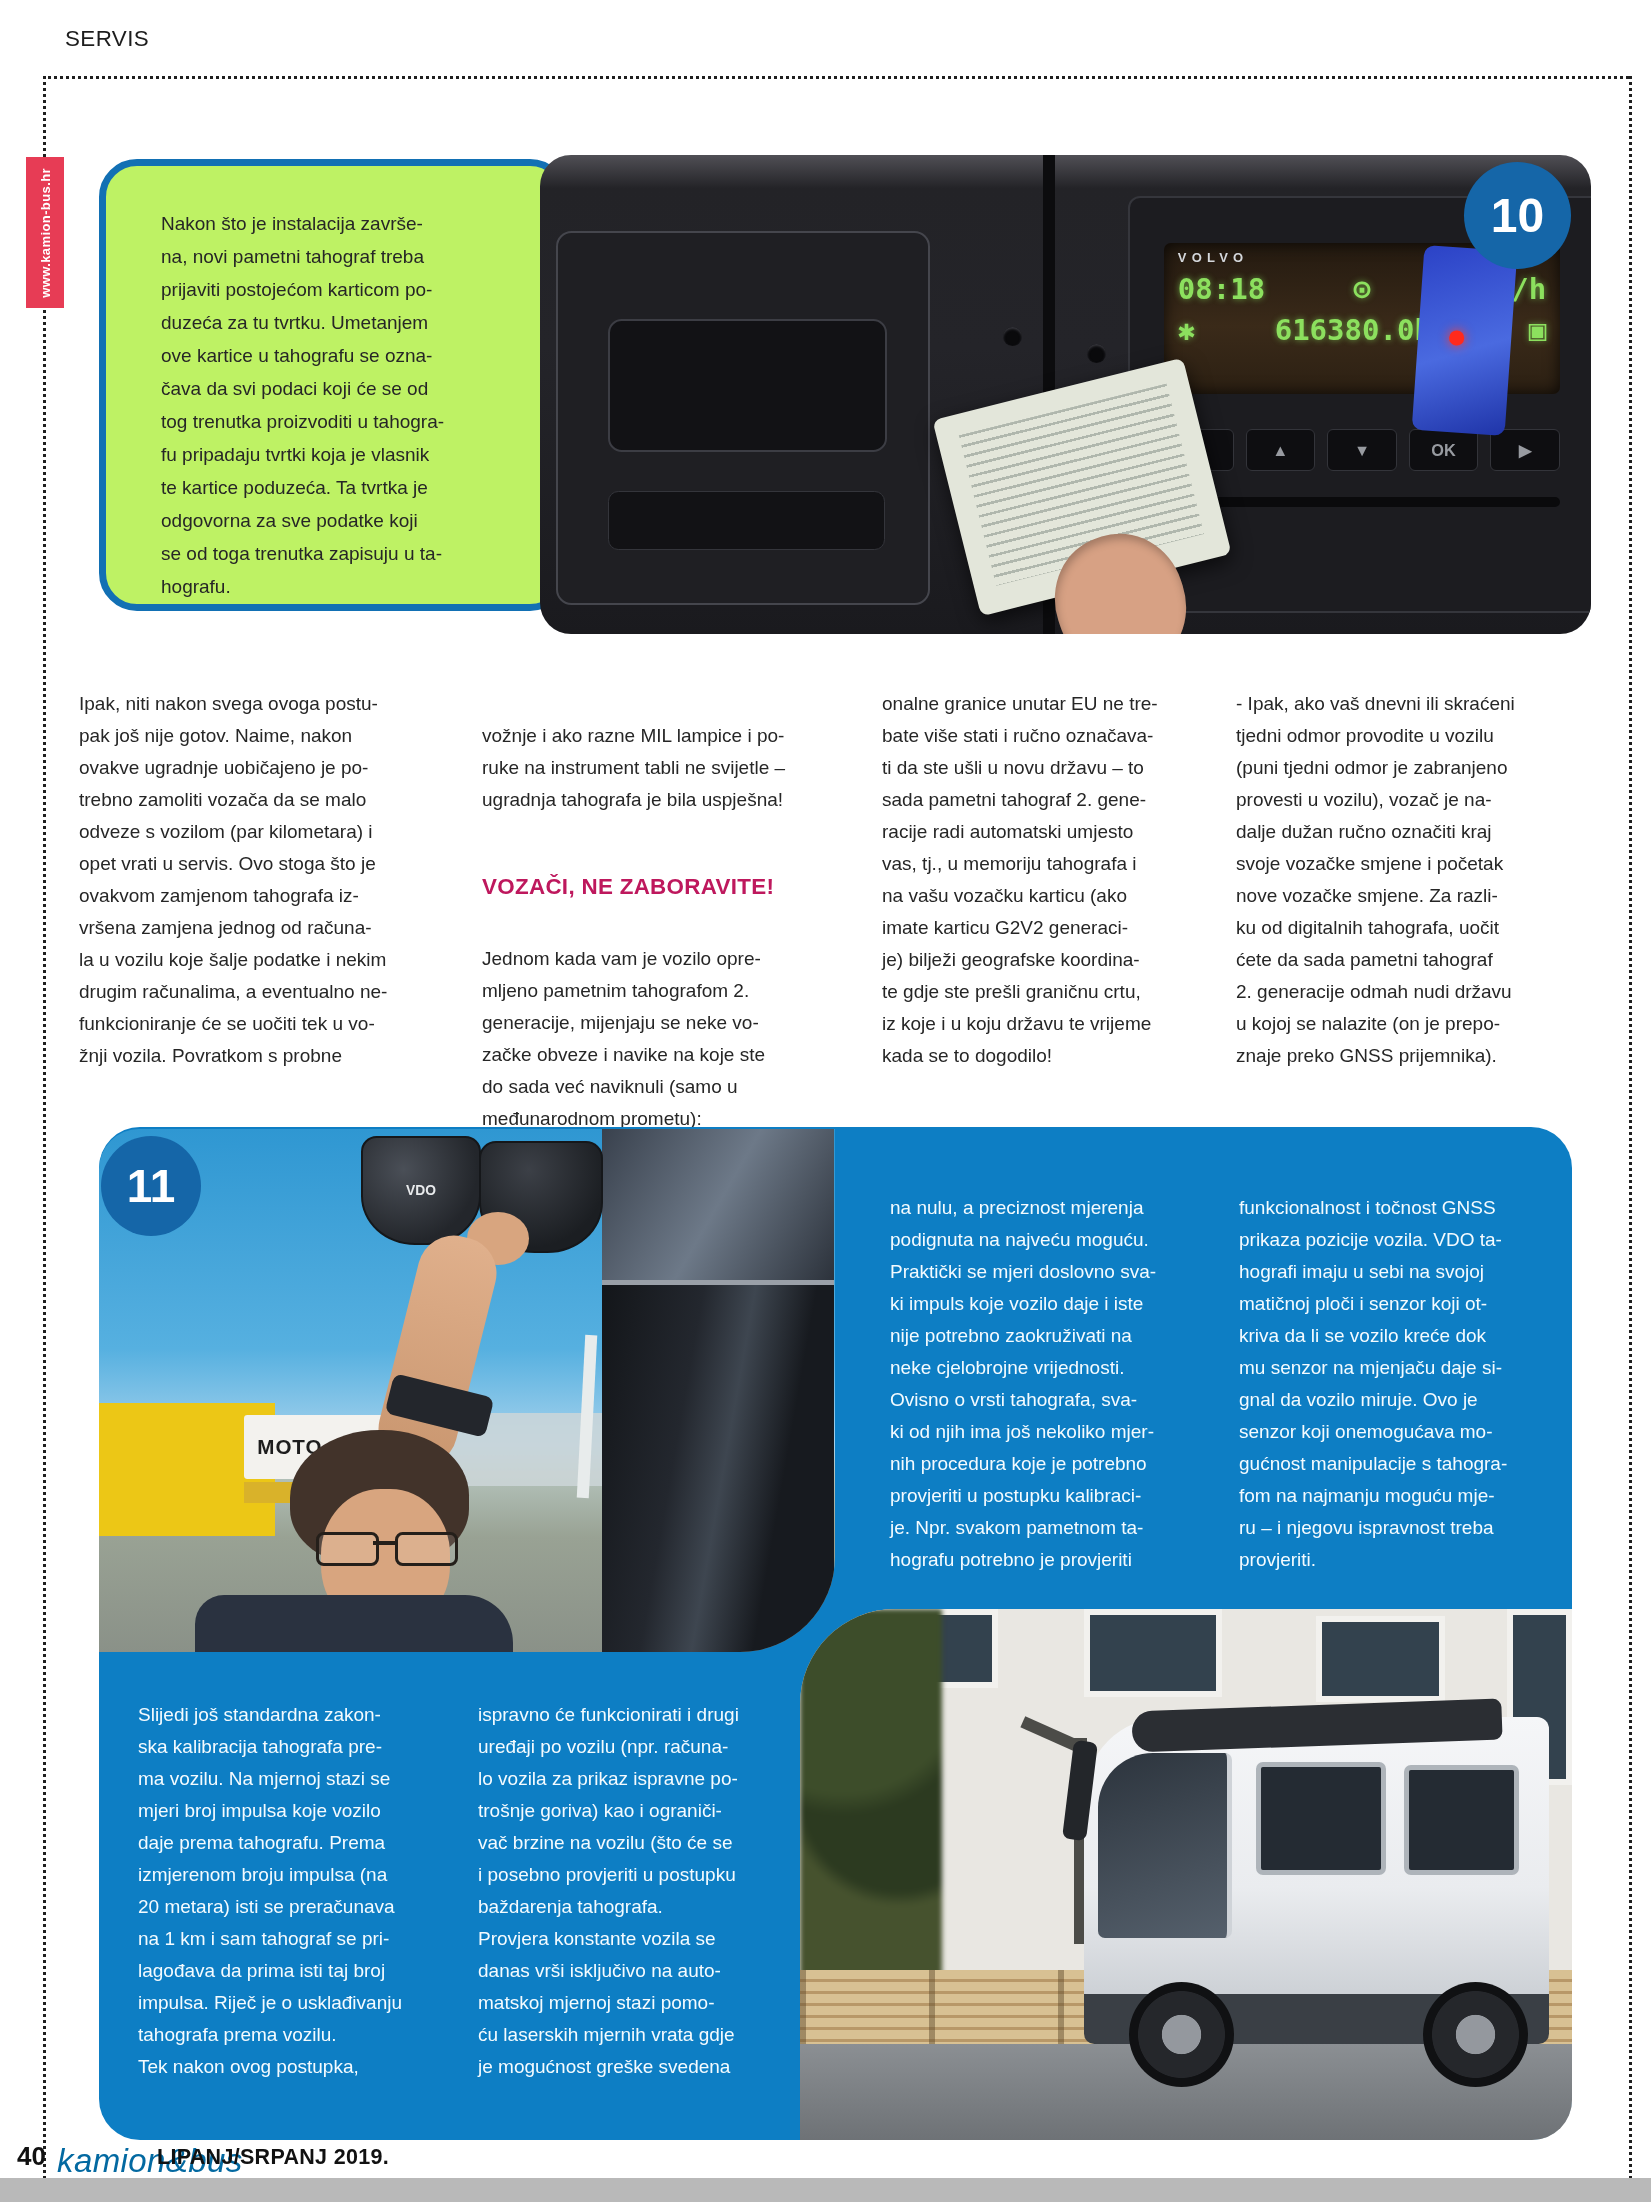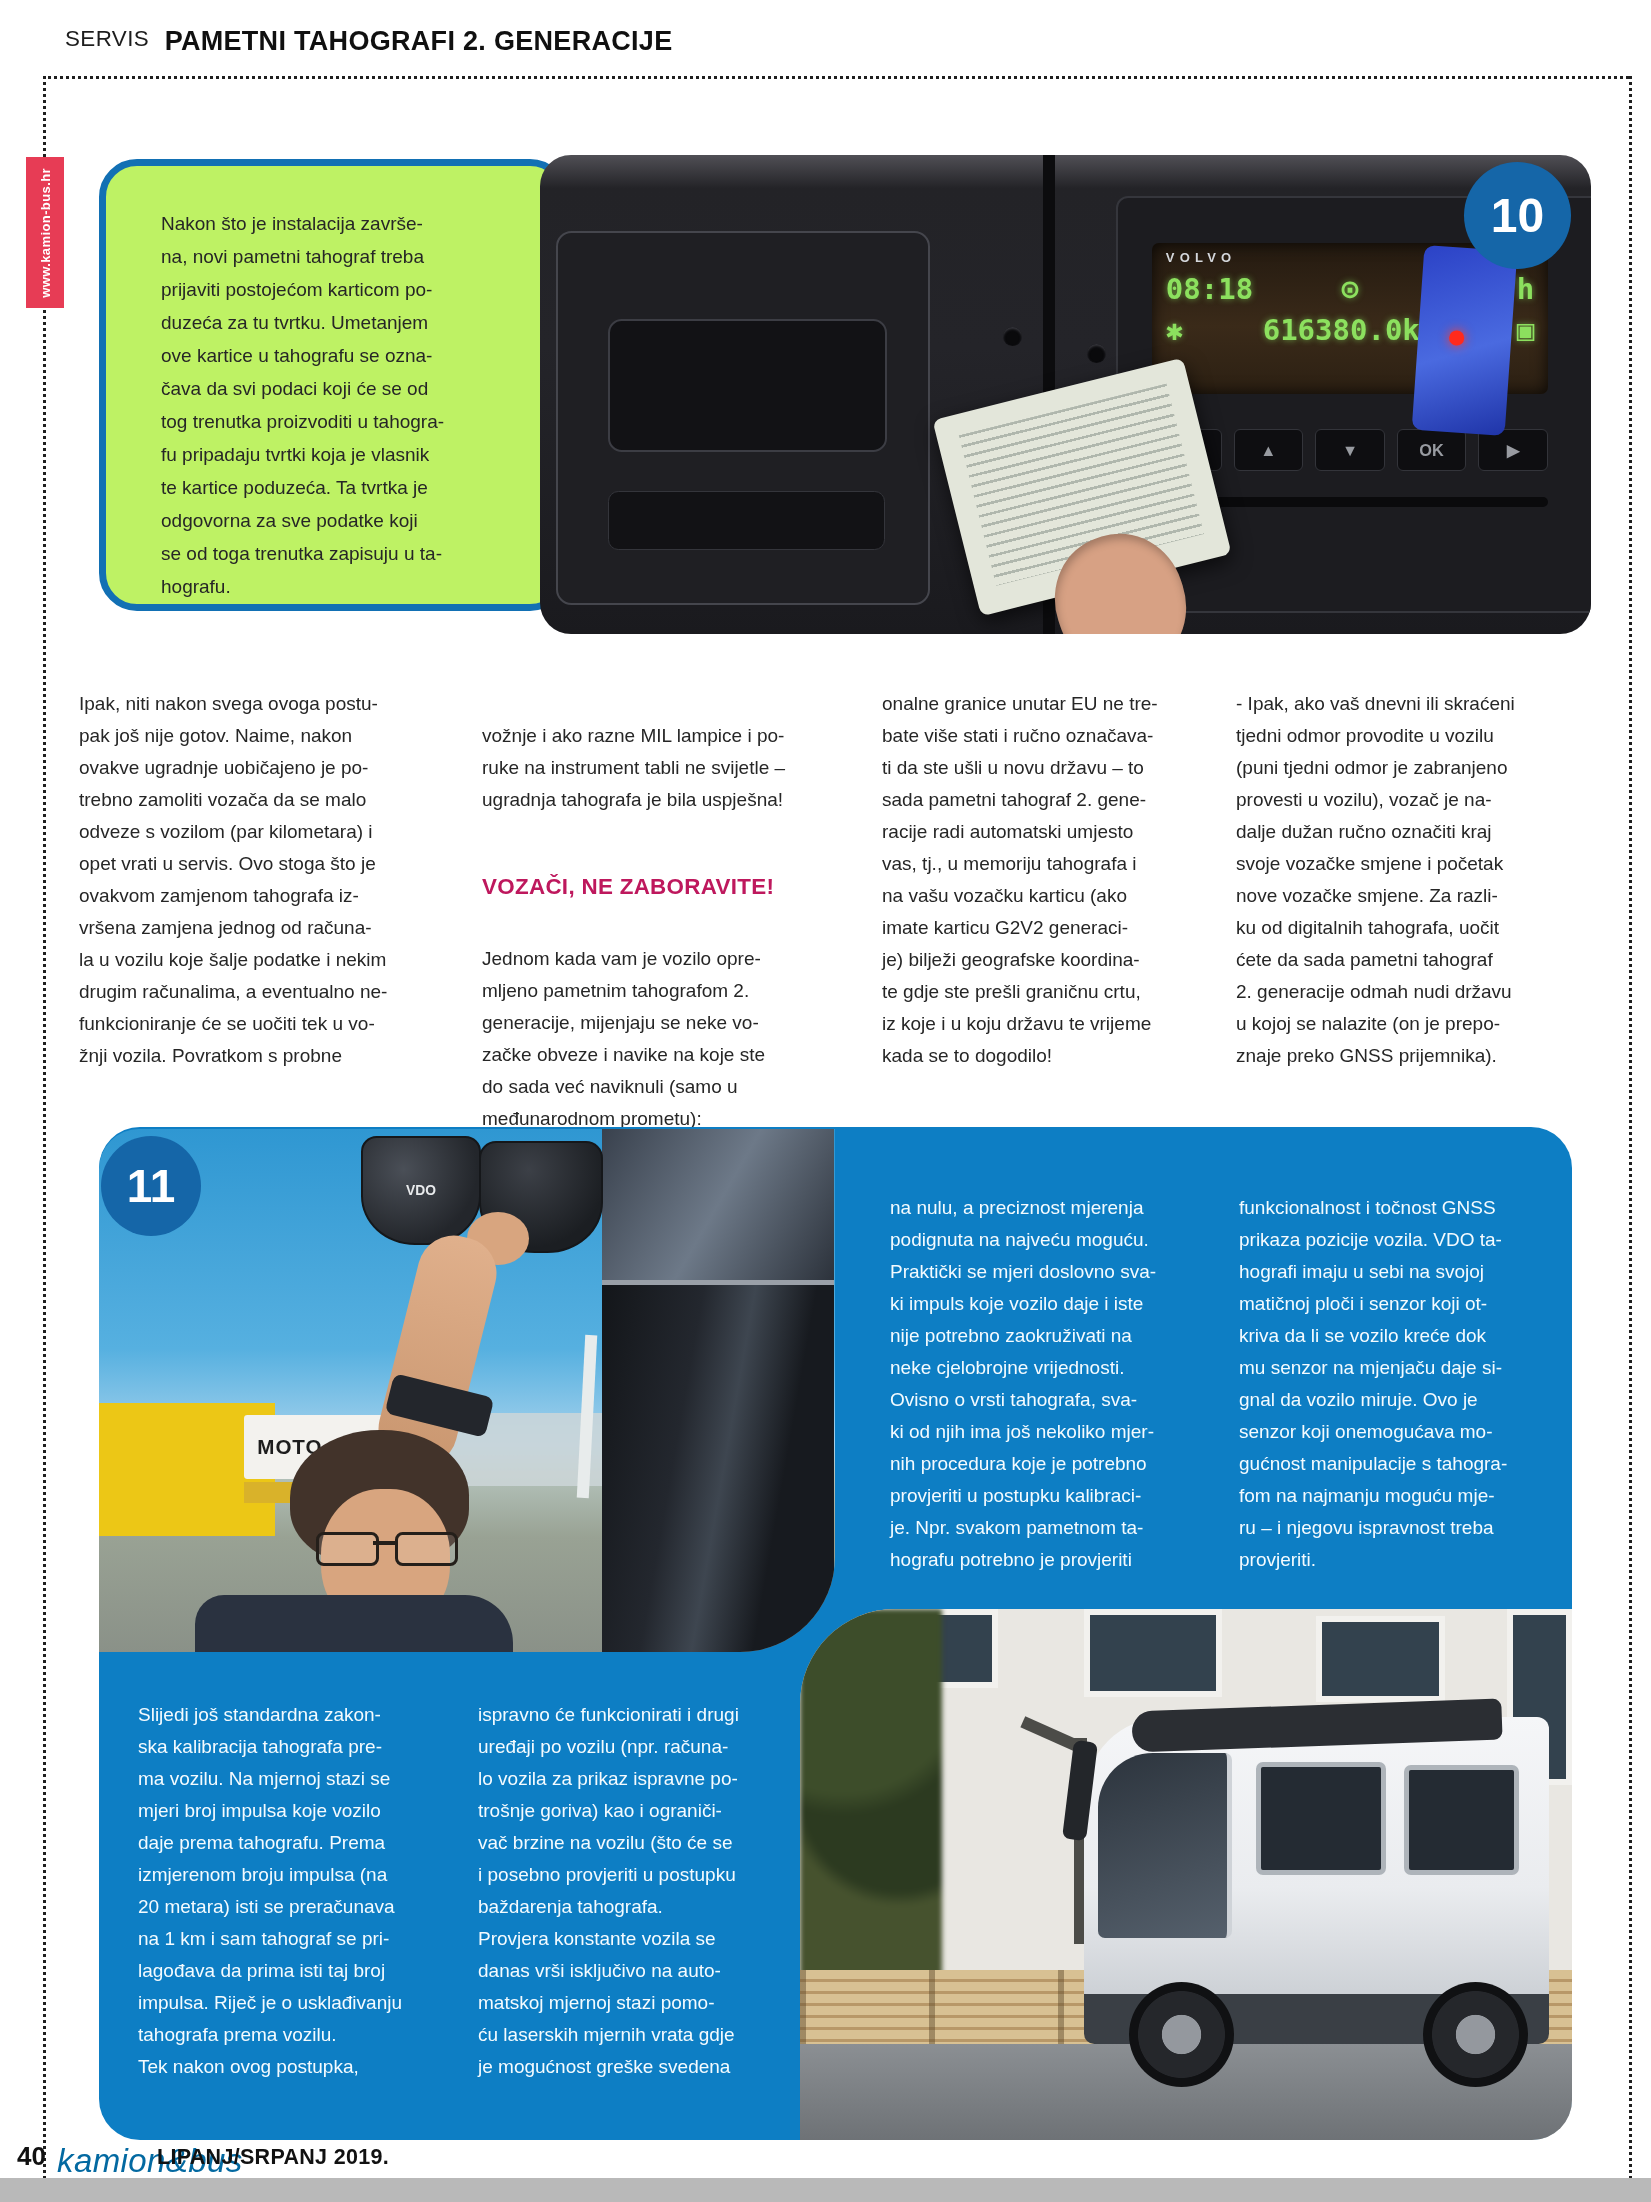--- a/index.html
+++ b/index.html
@@ -33,21 +33,21 @@
   .photo10{left:540px;top:155px;width:1051px;height:479px;border-radius:31px;overflow:hidden;
            z-index:2;background:linear-gradient(180deg,#504f55 0%,#232327 7%,#242429 40%,#1a1a1e 100%);}
   .dash-seam{position:absolute;left:503px;top:0;width:12px;height:479px;background:#0c0c0e;}
   .din-device{position:absolute;left:15.5px;top:76px;width:370px;height:370px;background:#1f1f23;
               border:2.6px solid #45464d;border-radius:15.5px;}
   .din-slot{position:absolute;left:50px;top:86px;width:275px;height:129px;background:#121215;
             border:2.6px solid #3c3d44;border-radius:13.8px;}
   .din-slot2{position:absolute;left:50px;top:258px;width:275px;height:57px;background:#121215;
              border:1.7px solid #34353b;border-radius:10.3px;}
   .screw{position:absolute;width:19px;height:19px;border-radius:50%;background:#0a0a0c;box-shadow:inset 0 1.7px 2.6px #3a3a40;}
-  .tacho-unit{position:absolute;left:576px;top:41px;width:482px;height:413px;background:#1c1c20;
+  .tacho-unit{position:absolute;left:588px;top:41px;width:482px;height:413px;background:#1c1c20;
               border:2.6px solid #35363c;border-radius:12px;}
   .tacho-display{position:absolute;left:34px;top:45px;width:396px;height:151px;border-radius:6.9px;
                  background:linear-gradient(180deg,#241a10 0%,#3a2a19 55%,#2c2013 100%);
                  box-shadow:inset 0 0 15.5px rgba(0,0,0,.8);padding:6.9px 13.8px;box-sizing:border-box;}
   .lcd-brand{color:#d4d7db;font-size:13px;font-weight:bold;letter-spacing:5.2px;}
   .lcd-row{display:flex;justify-content:space-between;align-items:flex-end;
            font-family:"DejaVu Sans Mono",monospace;font-weight:bold;font-size:29px;color:#8ce05e;
            text-shadow:0 0 6px rgba(130,220,90,.65);margin-top:6.9px;}
   .lcd-row .mid{flex:0 0 auto;}
   .tacho-buttons{position:absolute;left:34px;top:231px;width:396px;display:flex;gap:12px;}
@@ -160,21 +160,20 @@
   .footer-page{left:17px;top:2141px;font-size:26px;font-weight:bold;color:#111;}
   .footer-mag{left:57px;top:2142px;font-size:33px;font-style:italic;color:#0369a1;letter-spacing:0.4px;text-align:center;}
   .footer-issue{left:157px;top:2145px;font-size:21.5px;font-weight:bold;color:#111;letter-spacing:0.3px;}
   .bottom-bar{left:0;top:2178px;width:1652px;height:24px;background:#b9b9b9;}
 </style>
 </head>
 <body>
 
 <div class="abs header">
   <span class="kicker">SERVIS</span>
-  <span class="page-title">PAMETNI TAHOGRAFI 2. GENERACIJE</span>
 </div>
 
 <div class="abs dot-h"></div>
 <div class="abs dot-v dot-left"></div>
 <div class="abs dot-v dot-right"></div>
 
 <div class="abs side-tab">
   <span>www.kamion-bus.hr</span>
 </div>
 

